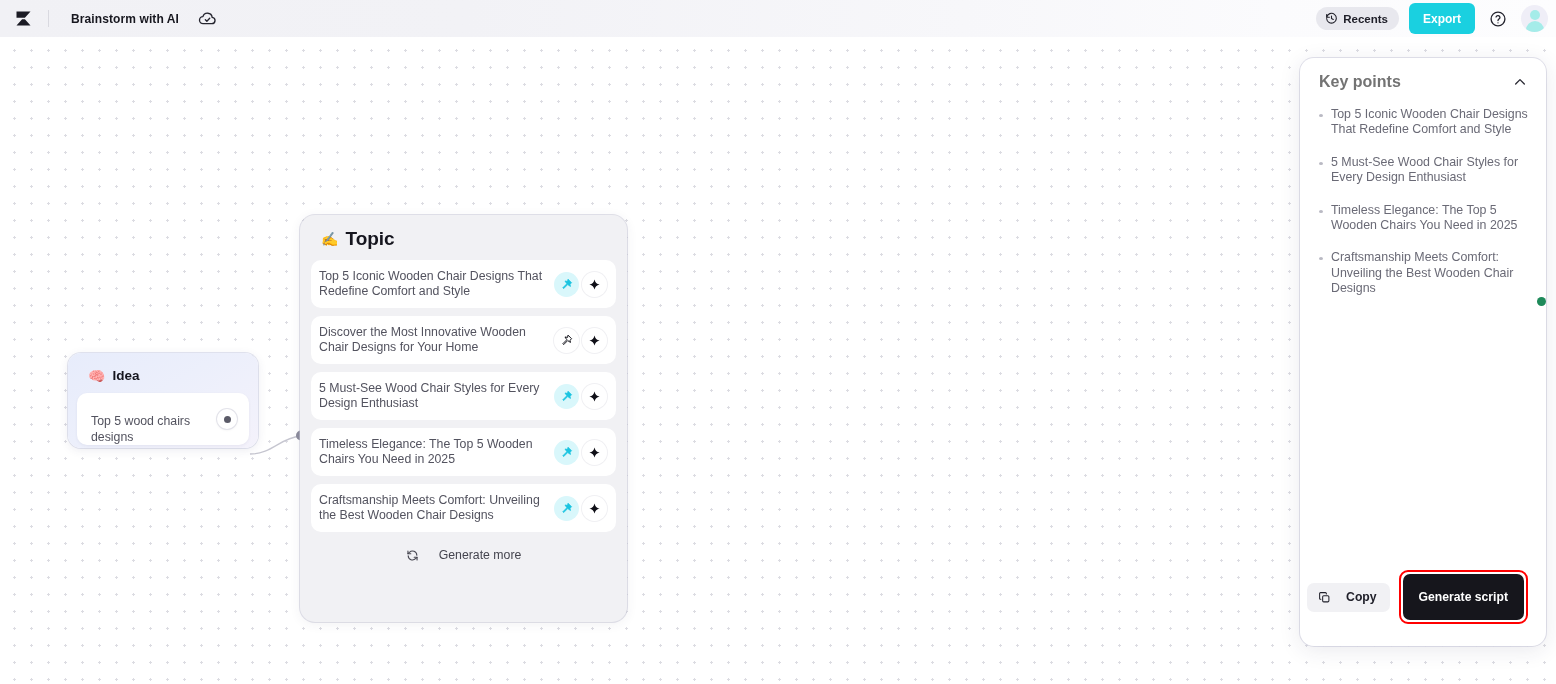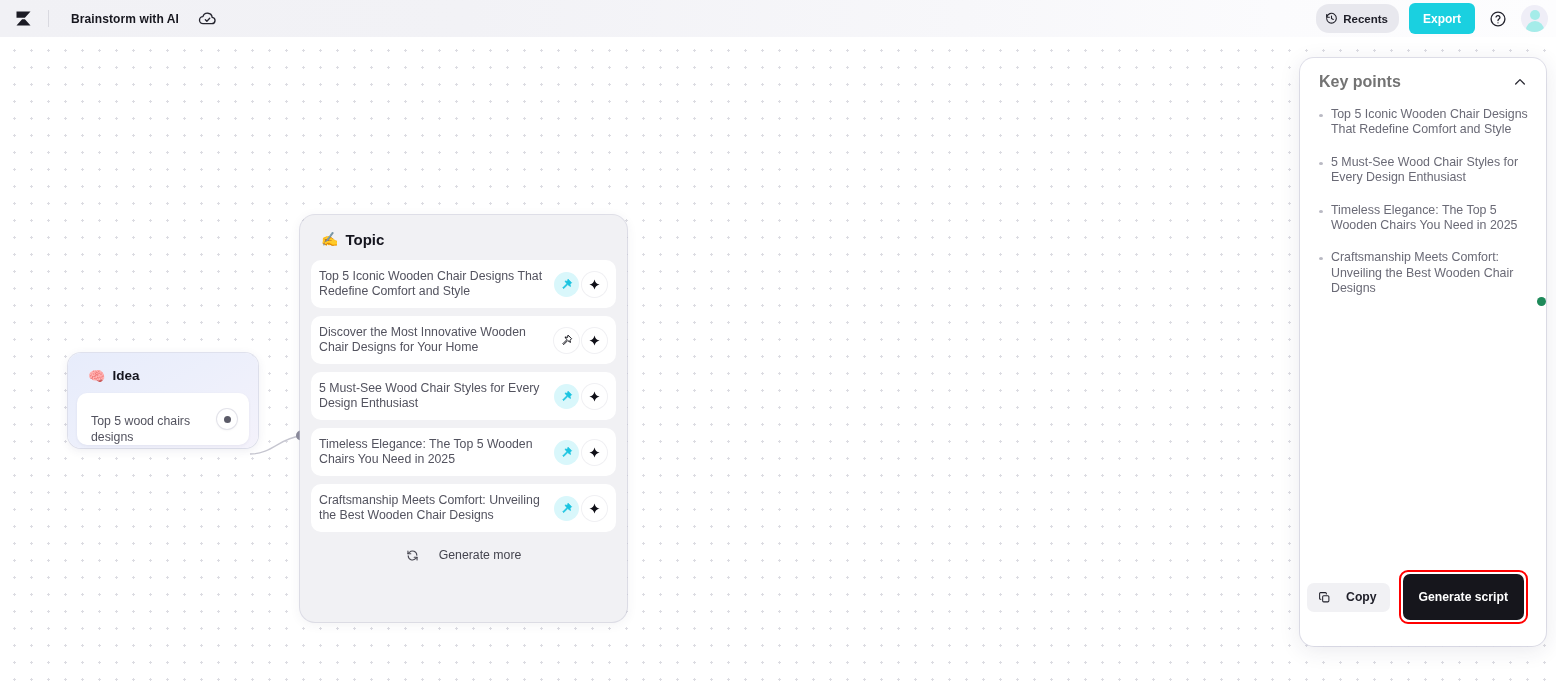--- a/index.html
+++ b/index.html
@@ -75,21 +75,21 @@
     top: 0;
     height: 37px;
     display: flex;
     align-items: center;
     gap: 10px;
   }
   .recents-btn {
     display: flex;
     align-items: center;
     gap: 5px;
-    height: 29px;
+    height: 23px;
     padding: 0 11px 0 9px;
     border-radius: 13px;
     background: #e8e8ee;
     font-size: 11.5px;
     font-weight: 600;
     color: #20202a;
     cursor: pointer;
     white-space: nowrap;
   }
   .export-btn {
@@ -239,21 +239,21 @@
   }
   .topic-head {
     display: flex;
     align-items: center;
     gap: 7px;
     height: 28px;
     padding-left: 10px;
   }
   .topic-emoji { font-size: 14px; line-height: 1; }
   .topic-label {
-    font-size: 15px;
+    font-size: 19px;
     font-weight: 700;
     color: #15151e;
   }
   .sugg-list {
     margin-top: 7px;
     display: flex;
     flex-direction: column;
     gap: 8px;
   }
   .sugg {

